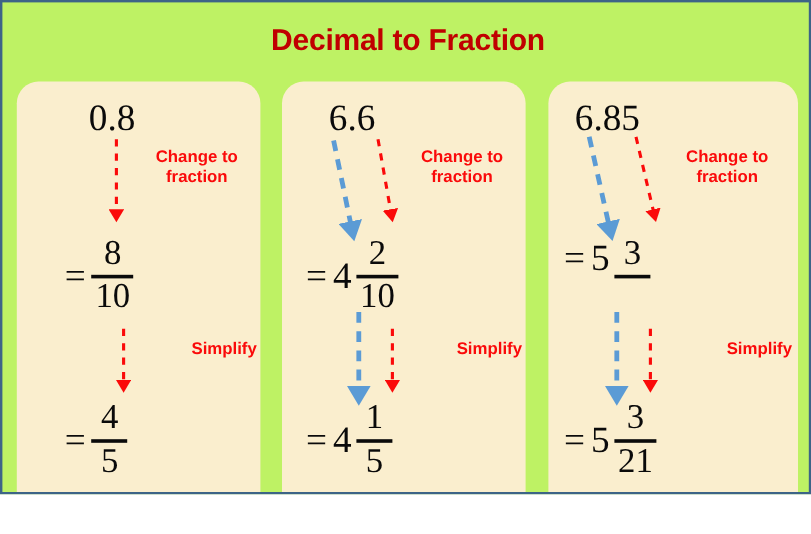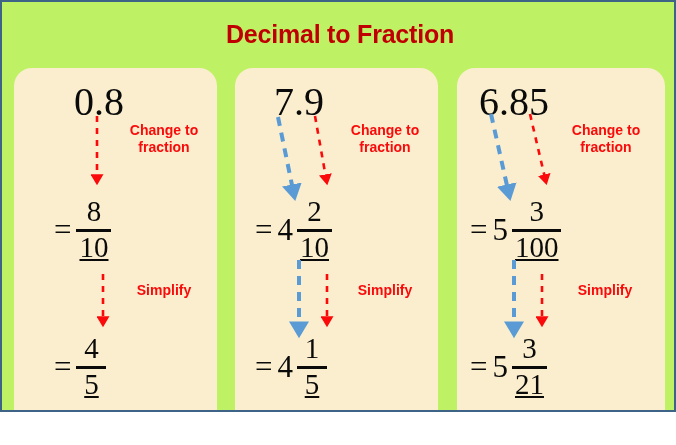--- a/index.html
+++ b/index.html
@@ -48,21 +48,21 @@
 
   
   .math {
     position: absolute;
     font-family: "Liberation Serif", serif;
     color: #0a0a0a;
     white-space: nowrap;
     line-height: 1;
   }
   .decimal {
-    font-size: 40px;
+    font-size: 31px;
   }
   .expr {
     display: flex;
     align-items: center;
     font-size: 31px;
   }
   .eq {
     font-size: 31px;
     margin-right: 5px;
   }
@@ -71,21 +71,21 @@
     margin-right: 4px;
   }
   .frac {
     display: inline-flex;
     flex-direction: column;
     align-items: center;
     font-size: 29px;
     line-height: 1.02;
   }
   .frac .num { padding: 0 3px; }
-  .frac .den { padding: 0 3px; text-decoration: underline; }
+  .frac .den { padding: 0 3px; }
   .frac .bar {
     display: block;
     width: 100%;
     min-width: 30px;
     height: 3px;
     background: #0a0a0a;
     margin: 2px 0 1px 0;
   }
 
   
@@ -93,21 +93,21 @@
     position: absolute;
     color: #FA0A0A;
     font-family: "Liberation Sans", sans-serif;
     font-size: 14px;
     font-weight: 600;
     line-height: 1.22;
     text-align: center;
     white-space: pre-line;
   }
   .label-left {
-    text-align: center;
+    text-align: right;
   }
 
   
   #arrows {
     position: absolute;
     top: 0; left: 0;
     width: 676px;
     height: 445px;
     pointer-events: none;
   }
@@ -143,21 +143,21 @@
     <span class="frac">
       <span class="num">4</span>
       <span class="bar"></span>
       <span class="den">5</span>
     </span>
   </div>
 
   <div class="panel" id="panel-2">
   </div>
 
-  <div class="math decimal" style="left: 272px; top: 80px;">7.9</div>
+  <div class="math decimal" style="left: 272px; top: 80px;">6.6</div>
 
   <div class="label" style="left: 333px; top: 120px; width: 100px;">Change to
 fraction</div>
 
   <div class="math expr" style="left: 253px; top: 195px;">
     <span class="eq">=</span>
     <span class="whole">4</span>
     <span class="frac">
       <span class="num">2</span>
       <span class="bar"></span>
@@ -184,21 +184,20 @@
 
   <div class="label" style="left: 554px; top: 120px; width: 100px;">Change to
 fraction</div>
 
   <div class="math expr" style="left: 468px; top: 195px;">
     <span class="eq">=</span>
     <span class="whole">5</span>
     <span class="frac">
       <span class="num">3</span>
       <span class="bar"></span>
-      <span class="den">100</span>
     </span>
   </div>
 
   <div class="label label-left" style="left: 548px; top: 280px; width: 110px;">Simplify</div>
 
   <div class="math expr" style="left: 468px; top: 332px;">
     <span class="eq">=</span>
     <span class="whole">5</span>
     <span class="frac">
       <span class="num">3</span>

